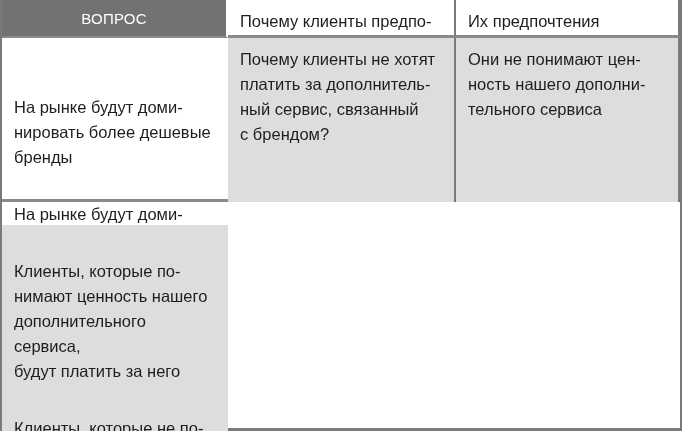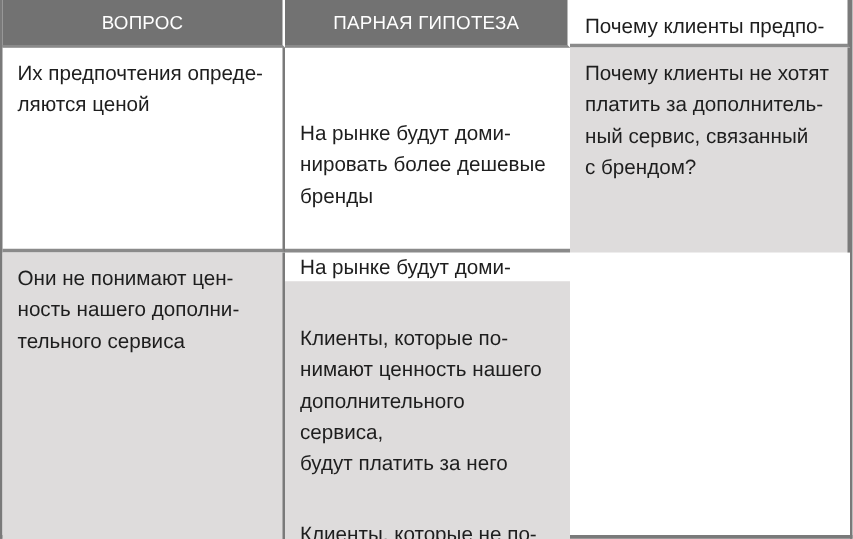--- a/index.html
+++ b/index.html
@@ -34,21 +34,20 @@
     .cell.last { border-right: none; margin-top: 23px; }
     .row2 .cell, .cell.r2 { background: #dedcdc; border-bottom: none; }
     .hyp { white-space: pre-line; }
     .hyp + .hyp { margin-top: 7px; }
   </style>
 </head>
 <body>
 
 <div class="tbl">
   <div class="hcell">ВОПРОС</div>
-  <div class="hcell">ПАРНАЯ ГИПОТЕЗА</div>
 
   <div class="cell">Почему клиенты предпо-
 читают продукт нашего
 конкурента?</div>
   <div class="cell">Их предпочтения опреде-
 ляются ценой</div>
   <div class="cell last">
     <div class="hyp">На рынке будут доми-
 нировать более дешевые
 бренды</div>

